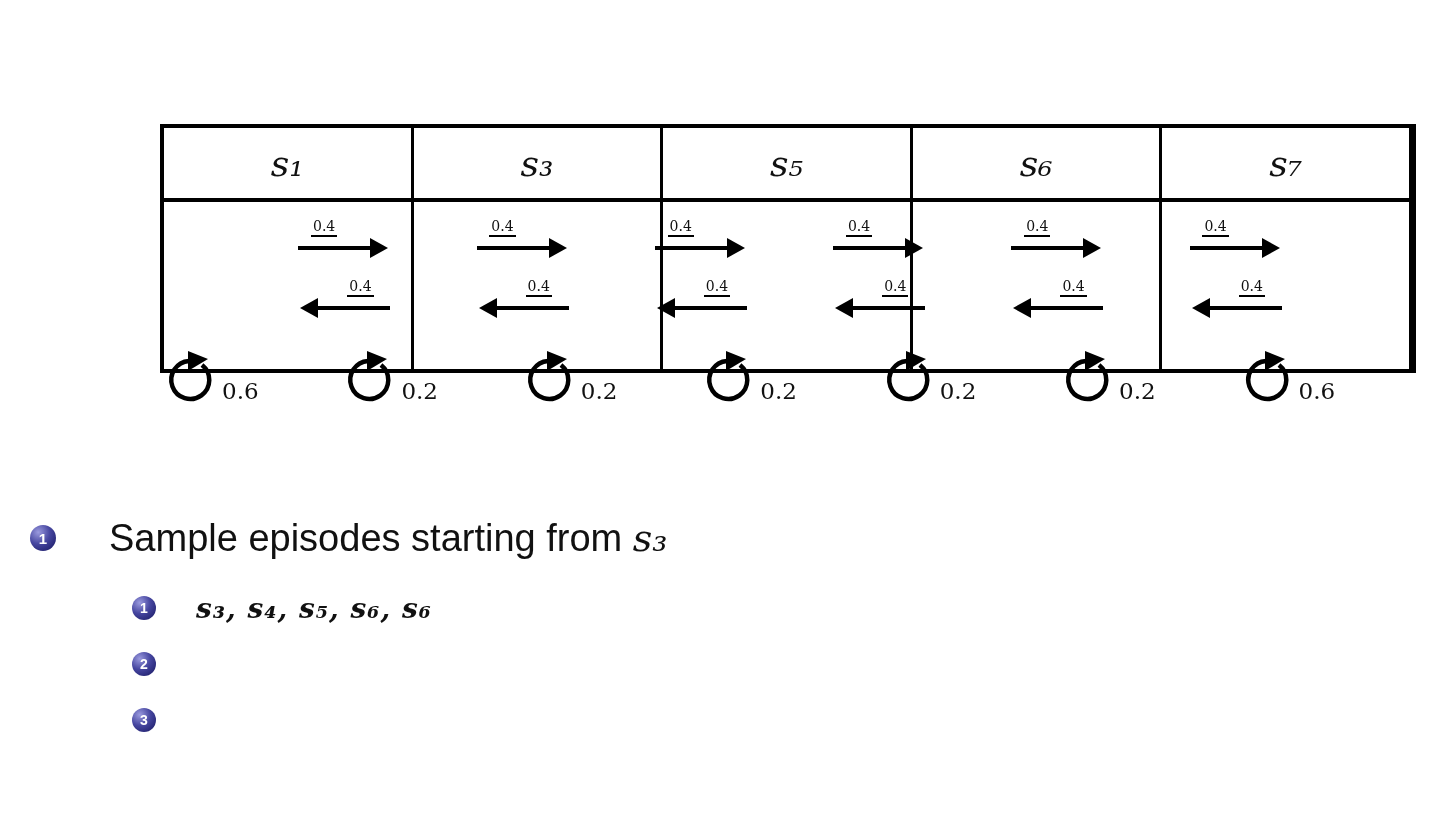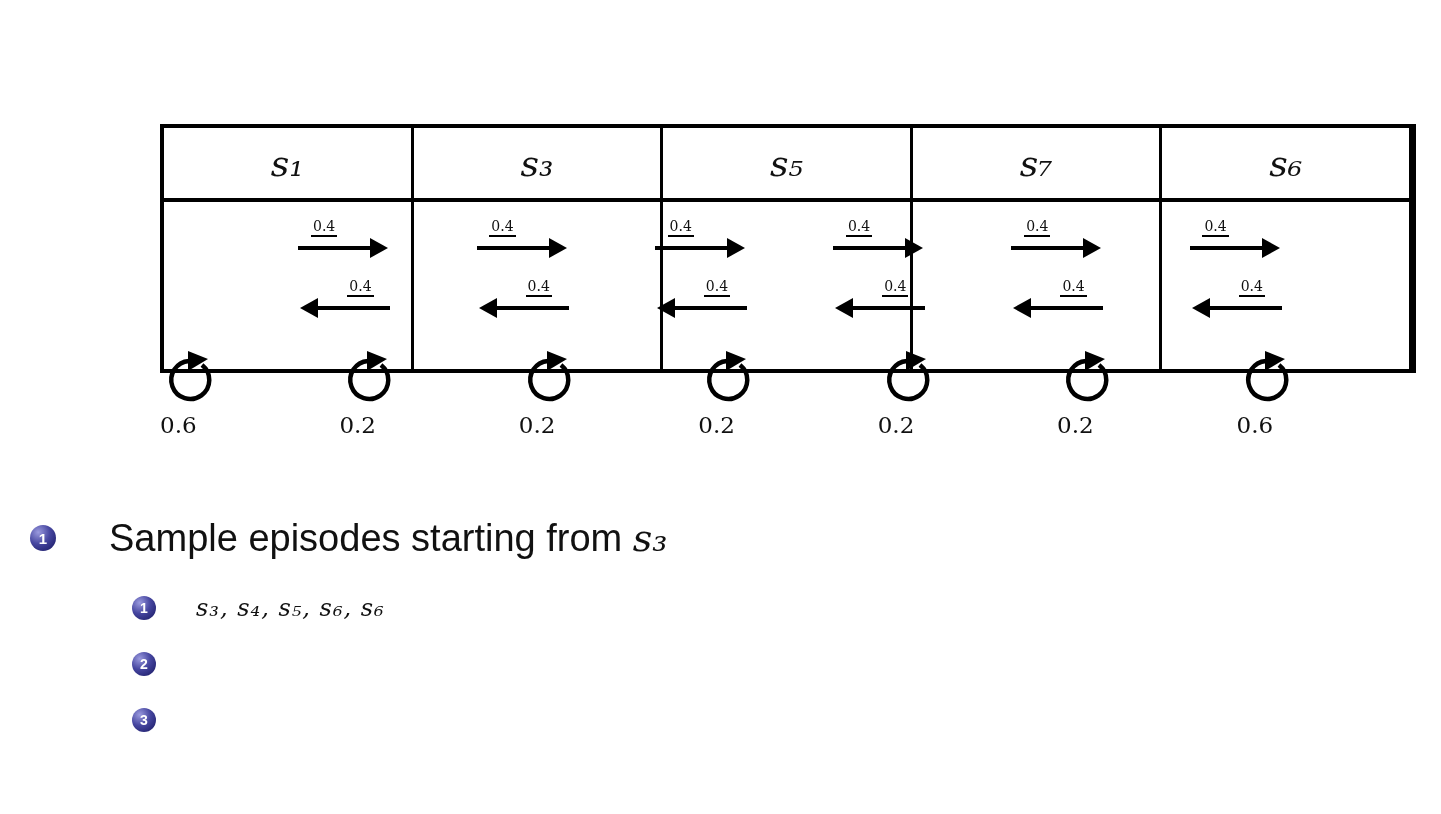--- a/index.html
+++ b/index.html
@@ -95,22 +95,22 @@
   .loops-row {
     position: absolute;
     left: 160px;
     top: 350px;
     width: 1256px;
     display: flex;
   }
   .loop-cell {
     flex: 1;
     display: flex;
-    flex-direction: column;
-    align-items: flex-start;
+    flex-direction: row;
+    align-items: flex-end;
   }
   .loop-label {
     margin-top: 8px;
     font-family: "DejaVu Serif", serif;
     font-size: 23px;
   }
 
   
   .ball {
     border-radius: 50%;
@@ -148,23 +148,24 @@
     top: 590px;
   }
   .episode {
     display: flex;
     align-items: center;
     height: 36px;
     margin-bottom: 20px;
   }
   .episode-text {
     margin-left: 40px;
-    font-size: 24px;
+    font-size: 28px;
     letter-spacing: 1px;
     white-space: pre;
+    font-weight: bold;
   }
 </style>
 </head>
 <body>
 
 <div class="slide">
 
   <div class="chain-table">
 
     <div class="state-col">
@@ -173,25 +174,25 @@
     </div>
     <div class="state-col">
       <div class="state-header">s₃</div>
       <div class="state-body"></div>
     </div>
     <div class="state-col">
       <div class="state-header">s₅</div>
       <div class="state-body"></div>
     </div>
     <div class="state-col">
+      <div class="state-header">s₆</div>
+      <div class="state-body"></div>
+    </div>
+    <div class="state-col">
       <div class="state-header">s₇</div>
-      <div class="state-body"></div>
-    </div>
-    <div class="state-col">
-      <div class="state-header">s₆</div>
       <div class="state-body"></div>
     </div>
 
     <div class="transition" style="left: calc(100% * 1 / 7);">
       <span class="prob prob-top">0.4</span>
       <div class="arrow arrow-right"></div>
       <span class="prob prob-bottom">0.4</span>
       <div class="arrow arrow-left"></div>
     </div>
     <div class="transition" style="left: calc(100% * 2 / 7);">

